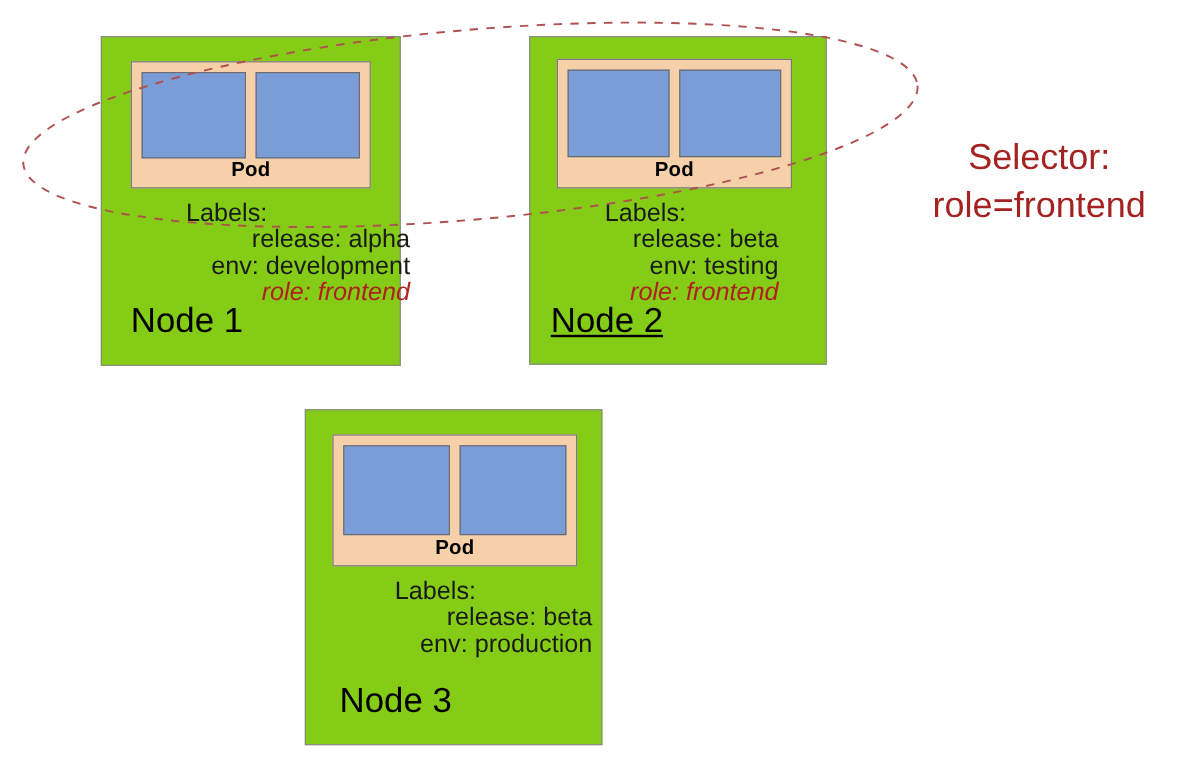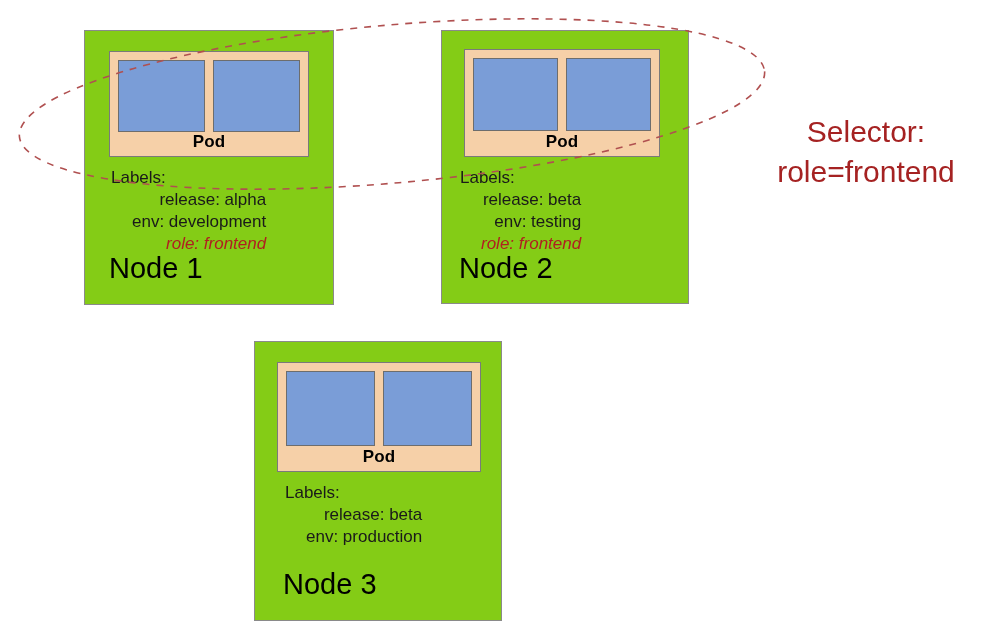--- a/index.html
+++ b/index.html
@@ -61,24 +61,25 @@
     font-weight: bold;
     font-size: 17px;
     line-height: 20px;
     color: #000000;
     letter-spacing: 0.2px;
   }
 
   
   .labels {
     position: absolute;
-    font-size: 17px;
+    font-size: 21px;
     line-height: 22px;
     color: #1a1a1a;
     white-space: nowrap;
+    margin-left: 44px;
   }
   .labels .labels-head {
     display: block;
   }
   .labels .label-item {
     display: block;
     padding-left: 21px;
     text-align: right;
   }
   .label-item.highlight {
@@ -150,21 +151,21 @@
       <div class="pod-label">Pod</div>
     </div>
 
     <div class="labels" style="left:18px; top:136px;">
       <span class="labels-head">Labels:</span>
       <span class="label-item">release: beta</span>
       <span class="label-item">env: testing</span>
       <span class="label-item highlight">role: frontend</span>
     </div>
 
-    <div class="node-title" style="left:17px; top:220px;">Node 2</div>
+    <div class="node-title" style="left:17px; top:220px;text-decoration:underline;">Node 2</div>
   </div>
 
   <div class="node" style="left:254px; top:341px; width:248px; height:280px;">
 
     <div class="pod" style="left:22px; top:20px; width:204px; height:110px;">
       <div class="containers" style="height:75px;">
         <div class="container-box"></div>
         <div class="container-box"></div>
       </div>
       <div class="pod-label">Pod</div>

